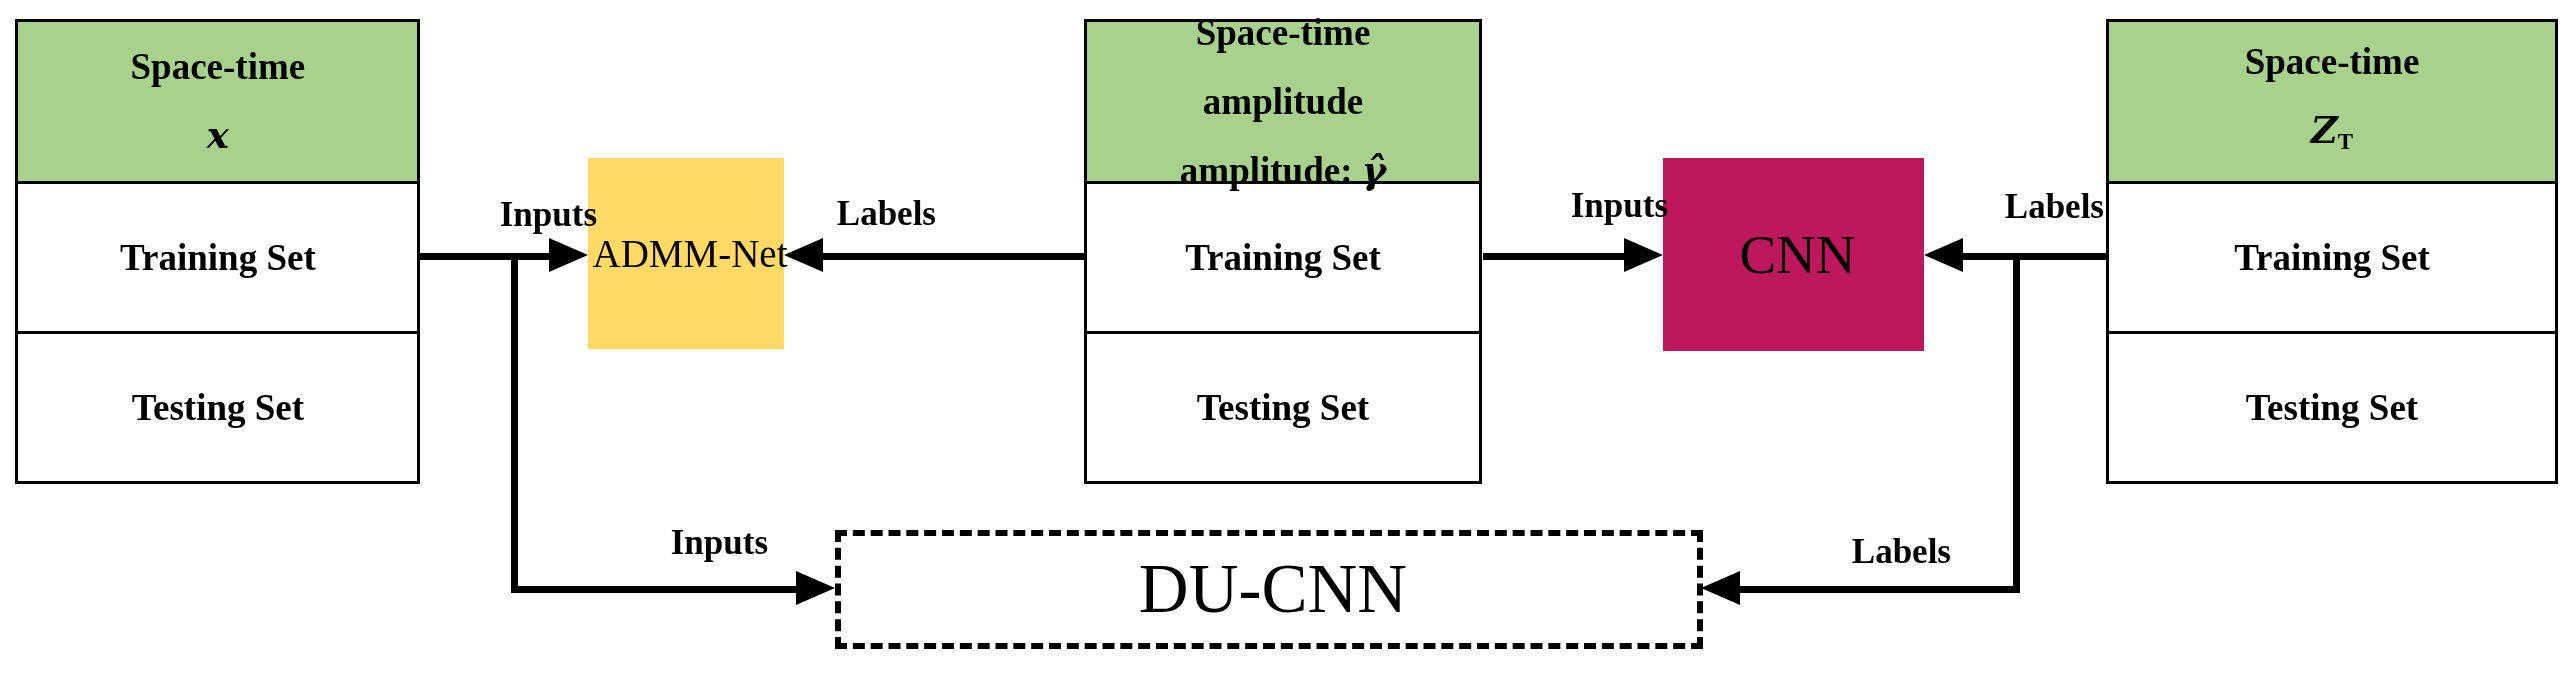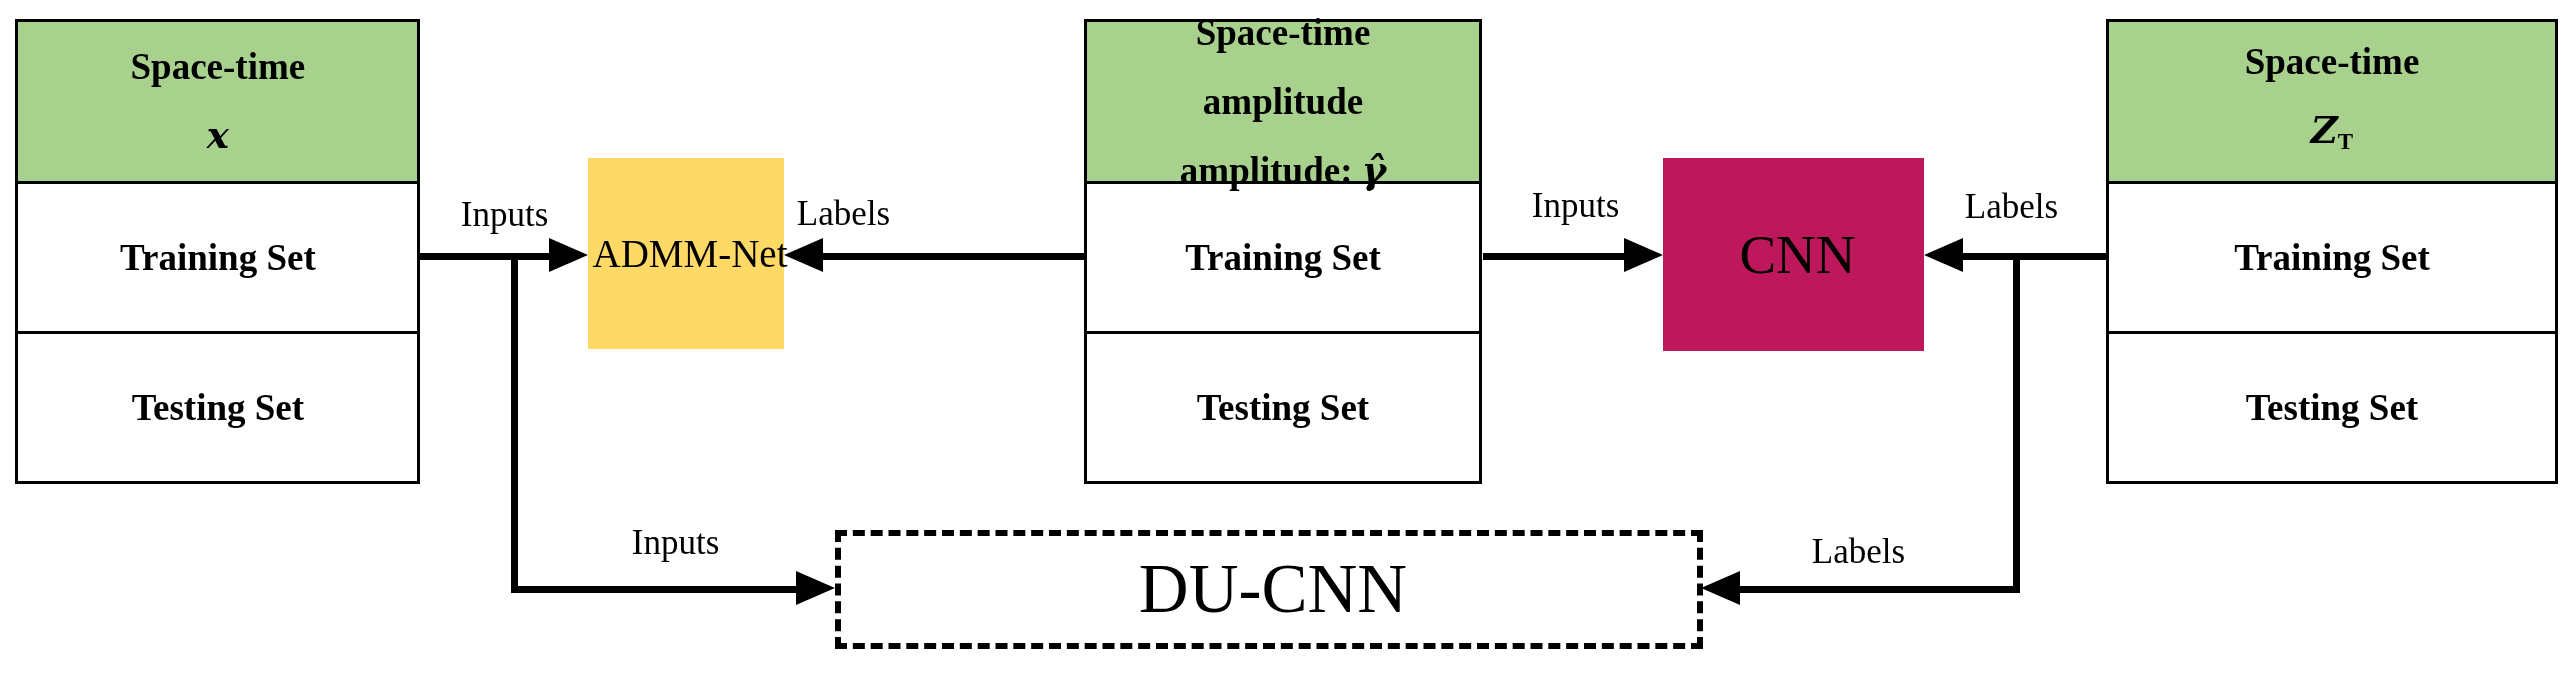--- a/index.html
+++ b/index.html
@@ -54,21 +54,21 @@
   
   #a5-vline{left:511px;top:256px;height:337px;}
   #a5-line{left:511px;top:586px;width:287px;}
   #a5-head{left:796px;top:571px;}
   
   #a6-vline{left:2013px;top:256px;height:337px;}
   #a6-line{left:1740px;top:586px;width:280px;}
   #a6-head{left:1701px;top:571px;}
 
   
-  .edge-label{position:absolute;width:185px;text-align:center;font-weight:normal;
+  .edge-label{position:absolute;width:185px;text-align:right;font-weight:bold;
               font-size:35px;line-height:43px;white-space:nowrap;}
   #lbl-inputs-1{left:412px;top:193px;}
   #lbl-labels-1{left:751px;top:192px;}
   #lbl-inputs-2{left:1483px;top:184px;}
   #lbl-labels-2{left:1919px;top:185px;}
   #lbl-inputs-3{left:583px;top:521px;}
   #lbl-labels-3{left:1766px;top:530px;}
 </style>
 </head>
 <body>

